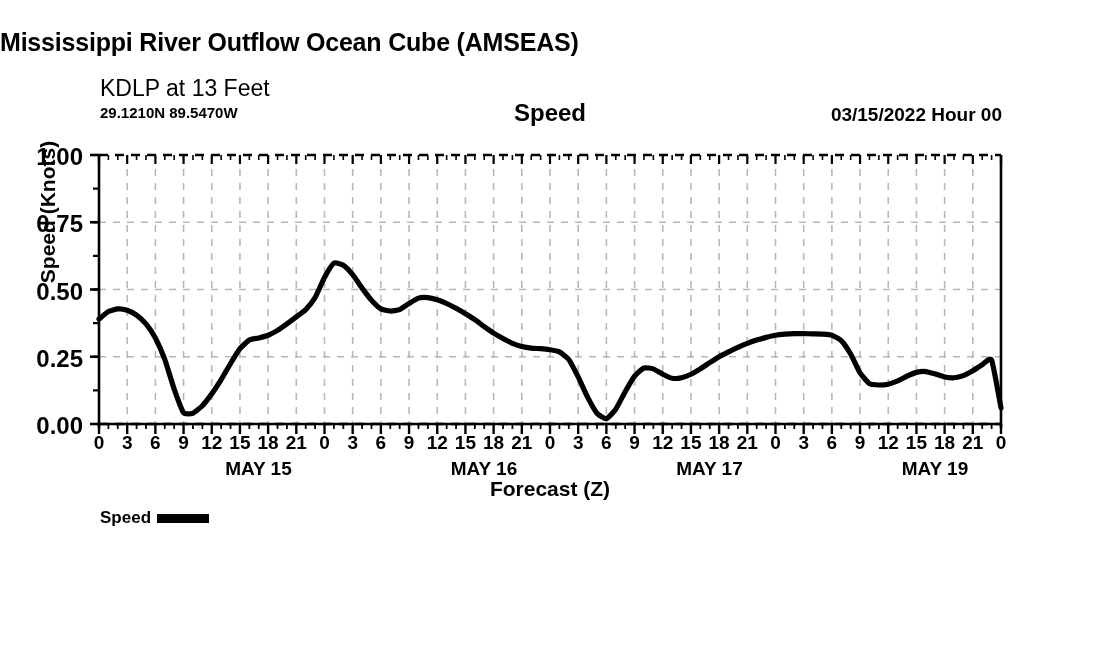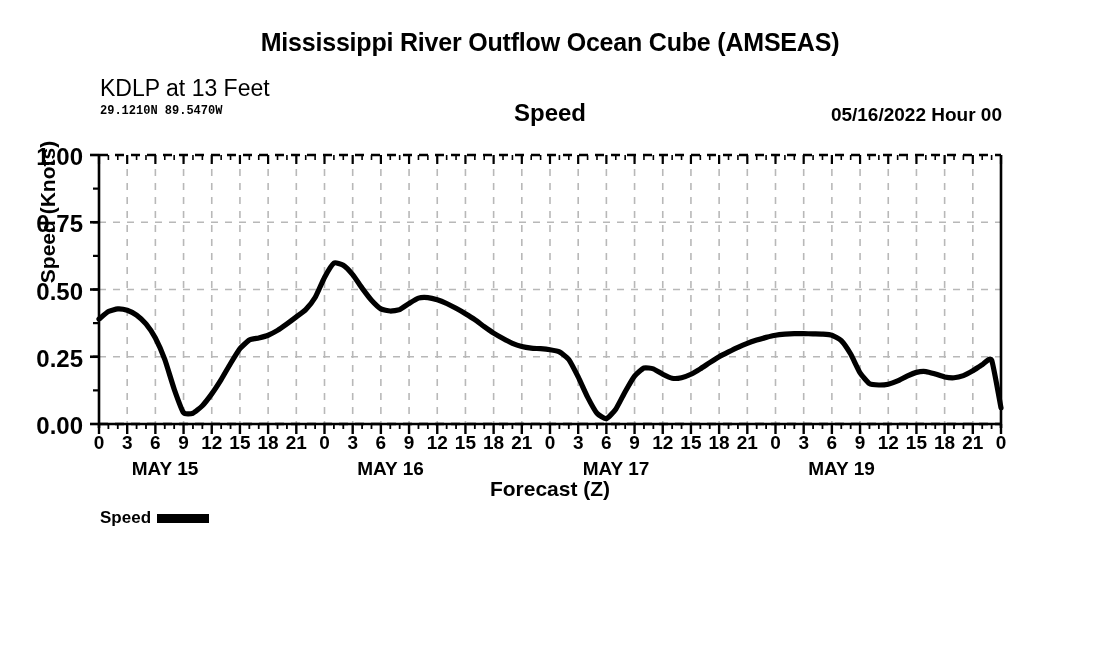--- a/index.html
+++ b/index.html
@@ -2,32 +2,32 @@
 <html><head>
 <meta charset="utf-8">
 <style>
   html,body{margin:0;padding:0;}
   body{
     width:1100px;height:650px;background:#ffffff;
     font-family:"Liberation Sans", sans-serif;
     color:#000;overflow:hidden;position:relative;
   }
   .title-top{
-    position:absolute;top:28px;left:0;width:1100px;text-align:center;
+    position:absolute;top:28px;left:0;width:1100px;
     font-size:25px;font-weight:bold;letter-spacing:-0.2px;
   }
   .title-bottom{
     position:absolute;top:600px;left:0;width:1100px;text-align:center;
     font-size:25px;font-weight:bold;letter-spacing:-0.2px;
   }
   .meta-station{
     position:absolute;left:100px;top:75px;font-size:23px;font-weight:normal;
   }
   .meta-coords{
-    position:absolute;left:100px;top:104px;font-size:12px;font-weight:bold;font-family:Liberation Mono, monospace;
+    position:absolute;left:100px;top:104px;font-size:15px;font-weight:bold;
   }
   .meta-var{
     position:absolute;left:0;top:99px;width:1100px;text-align:center;
     font-size:24px;font-weight:bold;
   }
   .meta-date{
     position:absolute;right:98px;top:104px;font-size:19px;font-weight:bold;
   }
   .ylabel{
     position:absolute;left:-62px;top:200px;width:220px;text-align:center;
@@ -42,39 +42,39 @@
   svg{display:block;}
   .ytick-label{
     position:absolute;font-size:24px;font-weight:bold;text-align:right;
     width:70px;
   }
   .xtick-label{
     position:absolute;font-size:19px;font-weight:bold;text-align:center;
     width:40px;top:432px;
   }
   .day-label{
-    position:absolute;font-size:19px;font-weight:bold;text-align:left;
+    position:absolute;font-size:19px;font-weight:bold;text-align:right;
     width:160px;top:458px;
   }
   .legend{
     position:absolute;left:100px;top:508px;
     display:flex;align-items:center;gap:6px;
   }
   .legend-text{font-size:17px;font-weight:bold;}
   .legend-swatch{width:52px;height:9px;background:#000;}
 </style>
 </head>
 <body>
 
 <div class="title-top">Mississippi River Outflow Ocean Cube (AMSEAS)</div>
 
 <div class="meta-station">KDLP at 13 Feet</div>
 <div class="meta-coords">29.1210N  89.5470W</div>
 <div class="meta-var">Speed</div>
-<div class="meta-date">05/16/2022 Hour 00</div>
+<div class="meta-date">03/15/2022 Hour 00</div>
 
 <div class="ylabel">Speed (Knots)</div>
 <div class="xlabel">Forecast (Z)</div>
 
 <div class="plot-wrap">
   <svg id="chart-svg" width="1100" height="650">
       <line x1="99" y1="356.75" x2="1001" y2="356.75" stroke="#b8b8b8" stroke-width="1.6" stroke-dasharray="7,7"></line>
       <line x1="99" y1="289.5" x2="1001" y2="289.5" stroke="#b8b8b8" stroke-width="1.6" stroke-dasharray="7,7"></line>
       <line x1="99" y1="222.25" x2="1001" y2="222.25" stroke="#b8b8b8" stroke-width="1.6" stroke-dasharray="7,7"></line>
       <line x1="127.1875" y1="155" x2="127.1875" y2="424" stroke="#b8b8b8" stroke-width="1.6" stroke-dasharray="7,7"></line>

